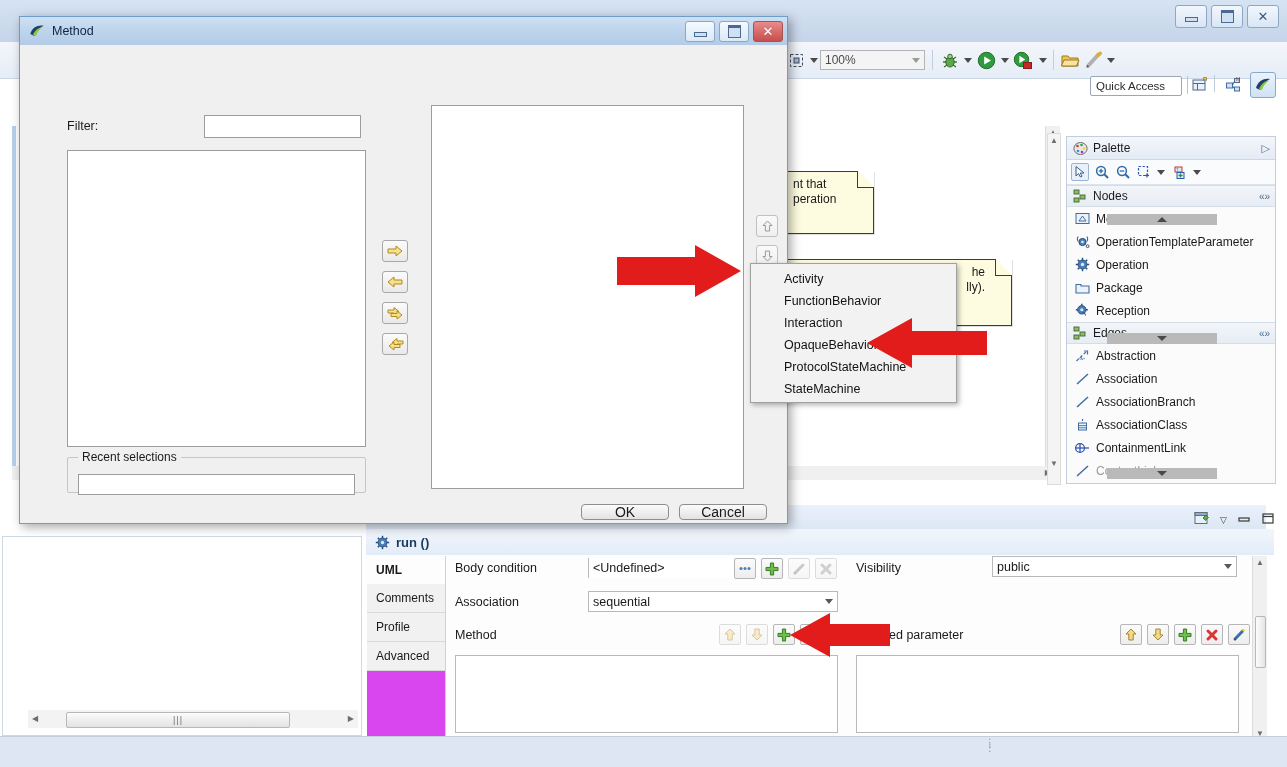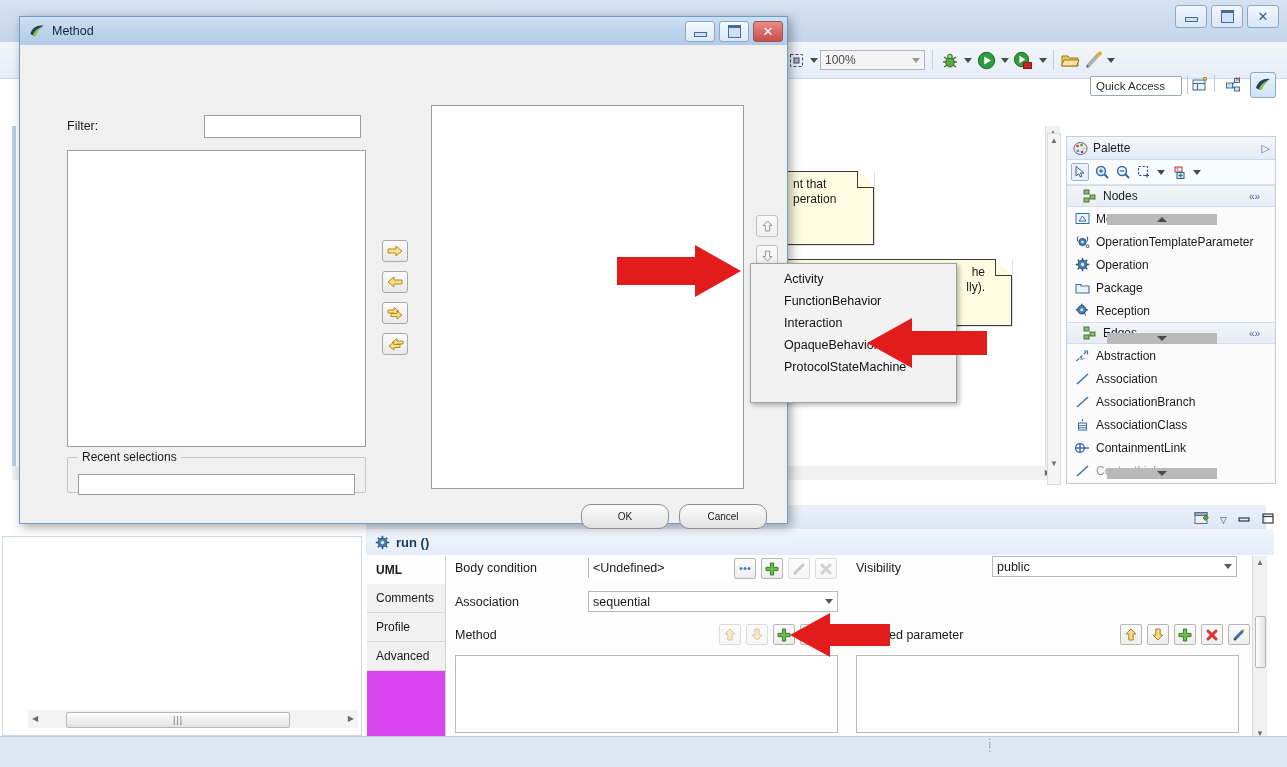--- a/index.html
+++ b/index.html
@@ -53,21 +53,21 @@
   .sb-arrow{font-size:8px;color:#6d6d6d;text-align:center;}
 
   
   #palette{left:1066px;top:136px;width:210px;height:348px;background:#fbfbfb;
     border:1px solid #c3cddd;box-sizing:border-box;}
   #palette-header{height:22px;background:linear-gradient(to bottom,#f4f7fb,#e4ebf5);
     border-bottom:1px solid #cdd8e6;display:flex;align-items:center;padding:0 5px;gap:5px;}
   #palette-title{font-size:12px;color:#1a1a1a;flex:1;}
   #palette-tools{height:24px;border-bottom:1px solid #dde3ec;display:flex;align-items:center;padding:0 4px;gap:5px;background:#fafbfd;}
   .pal-section{height:20px;background:linear-gradient(to bottom,#f2f5f9,#e7edf5);
-    border-top:1px solid #d5dde8;border-bottom:1px solid #d5dde8;display:flex;align-items:center;padding:0 15px;gap:5px;}
+    border-top:1px solid #d5dde8;border-bottom:1px solid #d5dde8;display:flex;align-items:center;padding:0 5px;gap:5px;}
   .pal-section-label{font-size:12px;color:#1a1a1a;flex:1;}
   .pal-item{height:23px;display:flex;align-items:center;padding:0 5px 0 7px;gap:6px;font-size:12px;color:#1a1a1a;}
   .pal-ico{width:16px;height:16px;display:flex;align-items:center;justify-content:center;flex:0 0 16px;}
   .pal-scrollhint{position:absolute;left:40px;width:110px;height:11px;background:#b9b9b9;display:flex;align-items:center;justify-content:center;}
   .pal-scrollhint .tri{width:0;height:0;border-left:5px solid transparent;border-right:5px solid transparent;}
   #pal-collapse-right{font-size:11px;color:#4a6a91;}
 
   
   #props-panel{left:366px;top:505px;width:900px;height:262px;background:#fdfdfd;}
   #props-tabstrip{left:366px;top:505px;width:900px;height:24px;
@@ -115,23 +115,23 @@
   #left-list{left:47px;top:105px;width:299px;height:297px;background:#fff;border:1px solid #9c9c9c;box-sizing:border-box;}
   #right-list{left:411px;top:60px;width:313px;height:384px;background:#fff;border:1px solid #9c9c9c;box-sizing:border-box;}
   #recent-group{left:47px;top:412px;width:299px;height:36px;border:1px solid #c6c6c6;box-sizing:border-box;border-radius:2px;}
   #recent-legend{left:58px;top:412px;background:#f0f0f0;padding:0 4px;font-size:12px;color:#1a1a1a;transform:translateY(-50%);}
   #recent-input{left:58px;top:429px;width:277px;height:21px;background:#fff;border:1px solid #9c9c9c;box-sizing:border-box;}
   .xfer-btn{width:26px;height:22px;border:1px solid #a8a8a8;border-radius:3px;
     background:linear-gradient(to bottom,#fbfbfb,#e9e9e9);display:flex;align-items:center;justify-content:center;box-sizing:border-box;}
   .side-btn{width:22px;height:22px;border:1px solid #c0c0c0;border-radius:3px;
     background:linear-gradient(to bottom,#fafafa,#efefef);display:flex;align-items:center;justify-content:center;box-sizing:border-box;}
   .side-btn.active{border:1px solid #3c9fd4;background:linear-gradient(to bottom,#bfe6fa,#7fcdf0);}
-  .dlg-btn{width:88px;height:25px;border:1px solid #8e8e8e;border-radius:10px;
+  .dlg-btn{width:88px;height:16px;border:1px solid #8e8e8e;border-radius:4px;
     background:linear-gradient(to bottom,#fcfcfc,#e2e2e2);display:flex;align-items:center;justify-content:center;
-    font-size:10px;color:#1a1a1a;box-sizing:border-box;}
+    font-size:14px;color:#1a1a1a;box-sizing:border-box;}
 
   
   #behavior-menu{left:750px;top:263px;width:207px;height:140px;background:#f2f2f2;
     border:1px solid #a0a0a0;box-sizing:border-box;box-shadow:2px 2px 5px rgba(0,0,0,.3);
     padding-top:4px;}
   .menu-item{height:22px;display:flex;align-items:center;padding-left:33px;font-size:12.5px;color:#111;}
 
   
   .red-arrow{position:absolute;}
 </style>
@@ -248,21 +248,21 @@
       <svg width="18" height="18" viewBox="0 0 18 18">
         <path d="M2 12 C4 5, 10 2, 16 3 C12 5, 8 9, 6 14 Z" fill="#1f3f6b"></path>
         <path d="M5 13 C7 8, 11 5, 15 4.5 C11.5 7, 9 10, 8 14 Z" fill="#8dc63f"></path>
       </svg>
     </div>
   </div>
 
   <div class="abs" id="editor-tabstrip"></div>
   <div class="abs" id="editor-area"></div>
   <div class="abs" id="editor-canvas">
-    <div class="sticky" style="left:770px;top:45px;width:88px;height:74px;">
+    <div class="sticky" style="left:770px;top:45px;width:88px;height:63px;">
       <div class="fold"></div>
       <span style="white-space:pre-line">nt that
 peration</span>
     </div>
     <div class="sticky" style="left:770px;top:133px;width:226px;height:67px;">
       <div class="fold"></div>
       <span style="white-space:pre-line;display:block;text-align:right;padding-right:20px;">he
 lly).</span>
     </div>
     <div class="sticky" style="left:770px;top:212px;width:128px;height:62px;">
@@ -780,20 +780,23 @@
   </div>
   <div class="menu-item">
     <span>Interaction</span>
   </div>
   <div class="menu-item">
     <span>OpaqueBehavior</span>
   </div>
   <div class="menu-item">
     <span>ProtocolStateMachine</span>
   </div>
+  <div class="menu-item">
+    <span>StateMachine</span>
+  </div>
 </div>
 
 <div class="abs red-arrow" style="left:617px;top:245px;">
   <svg width="125" height="52" viewBox="0 0 125 52">
     <polygon points="0,12 78,12 78,0 124,26 78,52 78,40 0,40" fill="#e21b1b"></polygon>
   </svg>
 </div>
 
 <div class="abs red-arrow" style="left:867px;top:318px;">
   <svg width="120" height="50" viewBox="0 0 120 50">

